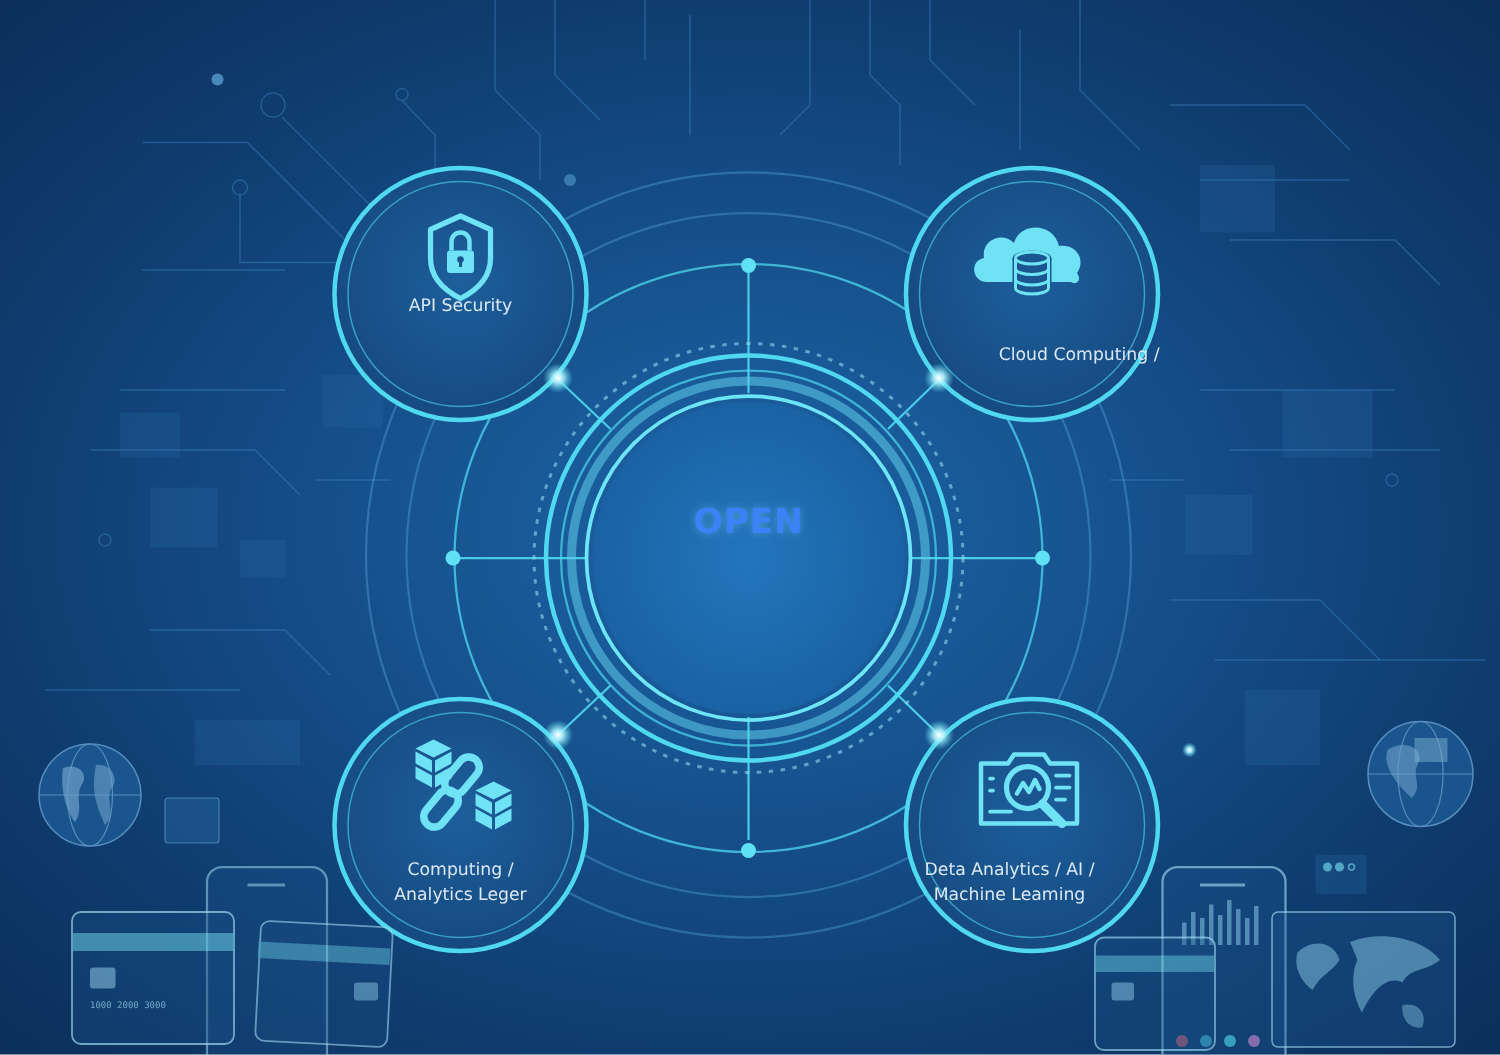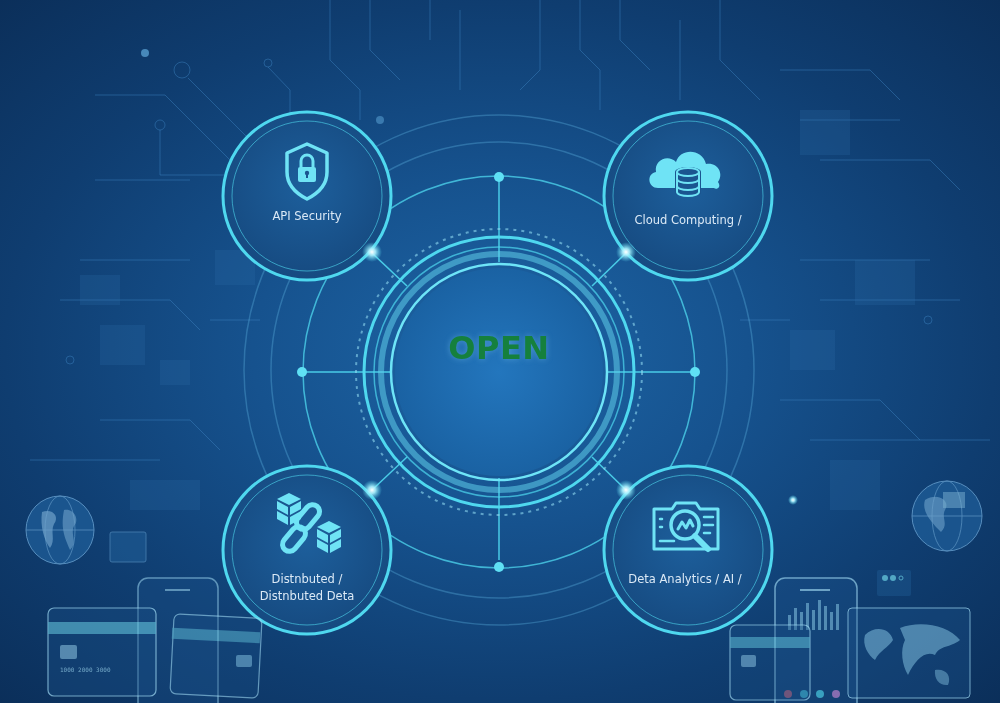--- a/index.html
+++ b/index.html
@@ -4,21 +4,21 @@
   <style>
     html, body { margin: 0; padding: 0; }
     body {
       width: 1000px; height: 703px; overflow: hidden; position: relative;
       background: radial-gradient(ellipse at 50% 50%, #1d65a6 0%, #16528e 35%, #0f3d70 70%, #0b2f5a 100%);
       font-family: "DejaVu Sans", sans-serif;
     }
     .bg-svg { position: absolute; left: 0; top: 0; width: 1000px; height: 703px; }
     .center-title {
       position: absolute; left: 399px; top: 330px; width: 200px; text-align: center;
-      color: #15803d; font-weight: bold; font-size: 32px; line-height: 36px; letter-spacing: 0.5px;
+      color: #3b82f6; font-weight: bold; font-size: 23px; line-height: 36px; letter-spacing: 0.5px;
       text-shadow: 0 0 6px rgba(150,220,255,0.35);
     }
     .node-label {
       position: absolute; width: 170px; text-align: center; color: #dbe9f6;
       font-size: 11.5px; line-height: 17px;
     }
   </style>
 </head>
 <body>
 
@@ -277,25 +277,26 @@
     <path d="M865 635 C875 625 890 628 893 640 C888 648 880 650 875 660 C868 655 862 645 865 635 Z" fill="#8fd0ee" opacity="0.7"></path>
     <path d="M900 628 C920 620 948 625 960 640 C950 648 940 645 935 655 C925 650 915 660 908 675 C902 665 900 650 905 640 Z" fill="#8fd0ee" opacity="0.7"></path>
     <path d="M935 670 C945 668 952 675 948 685 C940 686 934 680 935 670 Z" fill="#8fd0ee" opacity="0.6"></path>
   </g>
 </svg>
 
 <div class="center-title">
   <div>OPEN</div>
 </div>
 
-<div class="node-label" style="left:222px; top:208px;">
+<div class="node-label" style="left:222px; top:195px;">
   <div>API Security</div>
 </div>
-<div class="node-label" style="left:603px; top:212px;">
+<div class="node-label" style="left:603px; top:228px;text-align:right;">
   <div>Cloud Computing /</div>
 </div>
 <div class="node-label" style="left:222px; top:571px;">
-  <div>Distnbuted /</div>
-  <div>Distnbuted Deta</div>
-</div>
-<div class="node-label" style="left:600px; top:571px;">
+  <div>Computing /</div>
+  <div>Analytics Leger</div>
+</div>
+<div class="node-label" style="left:588px; top:571px;">
   <div>Deta Analytics / AI /</div>
+  <div>Machine Leaming</div>
 </div>
 
 </body></html>

